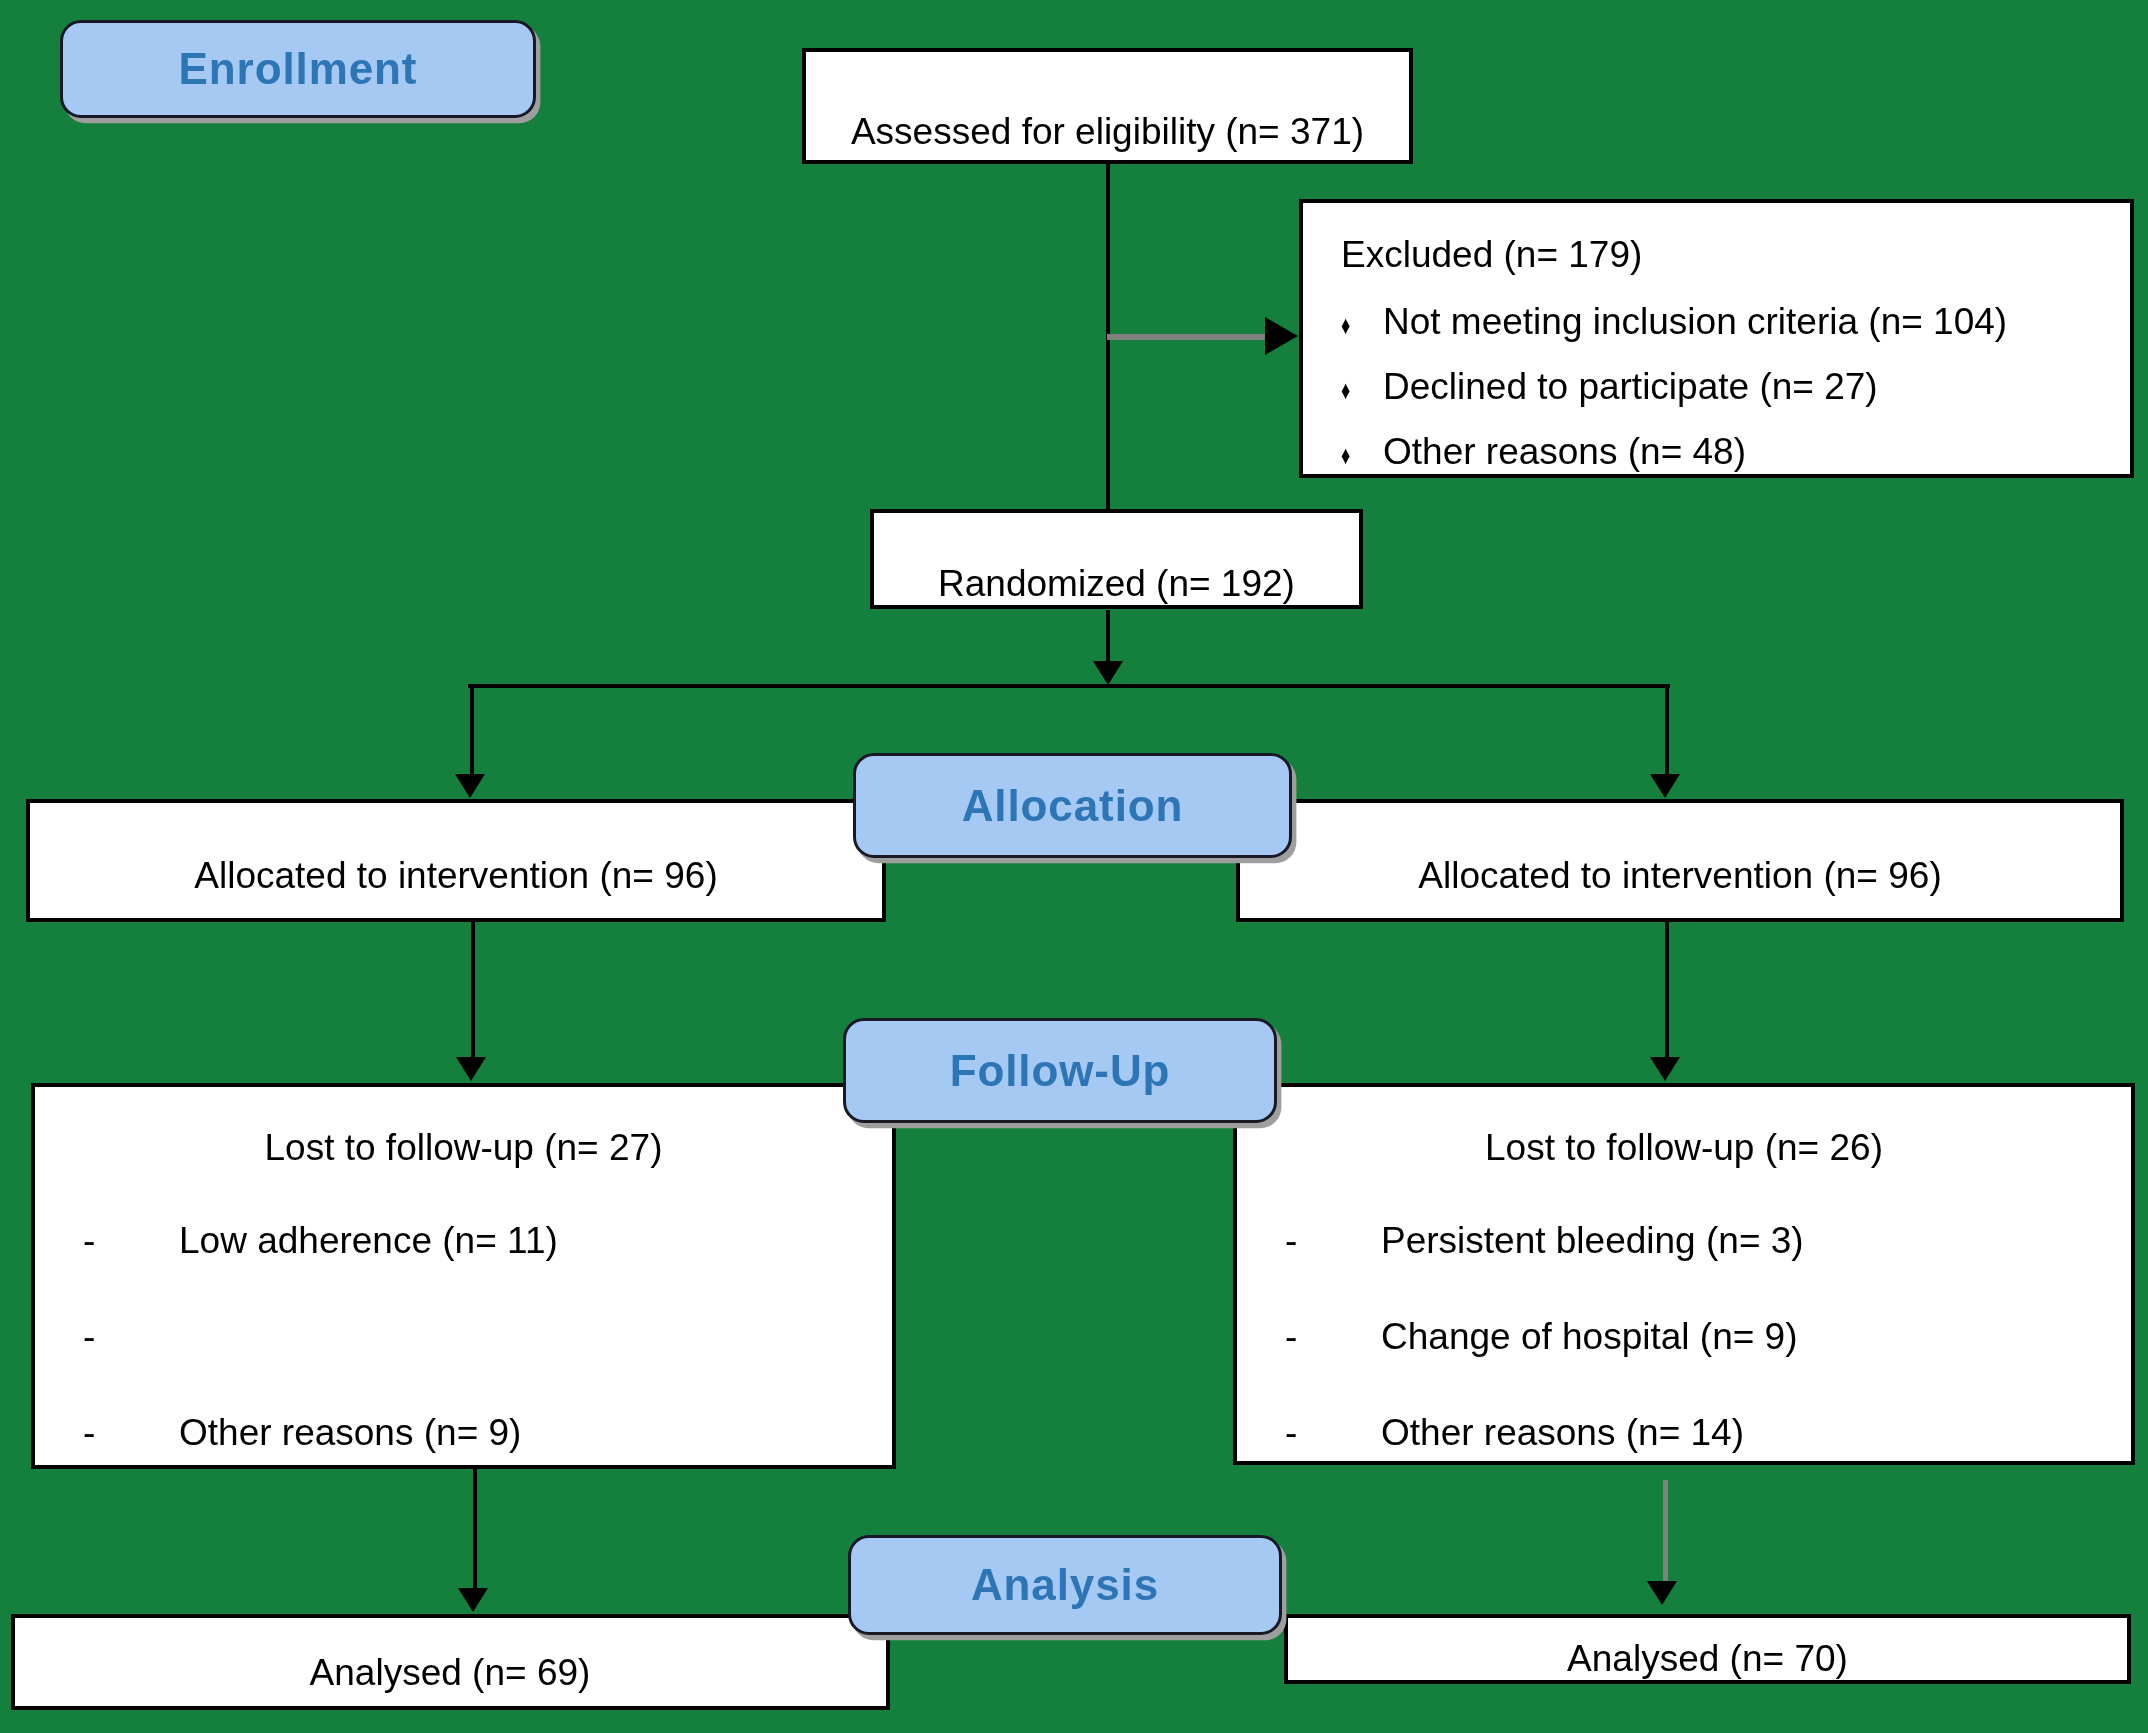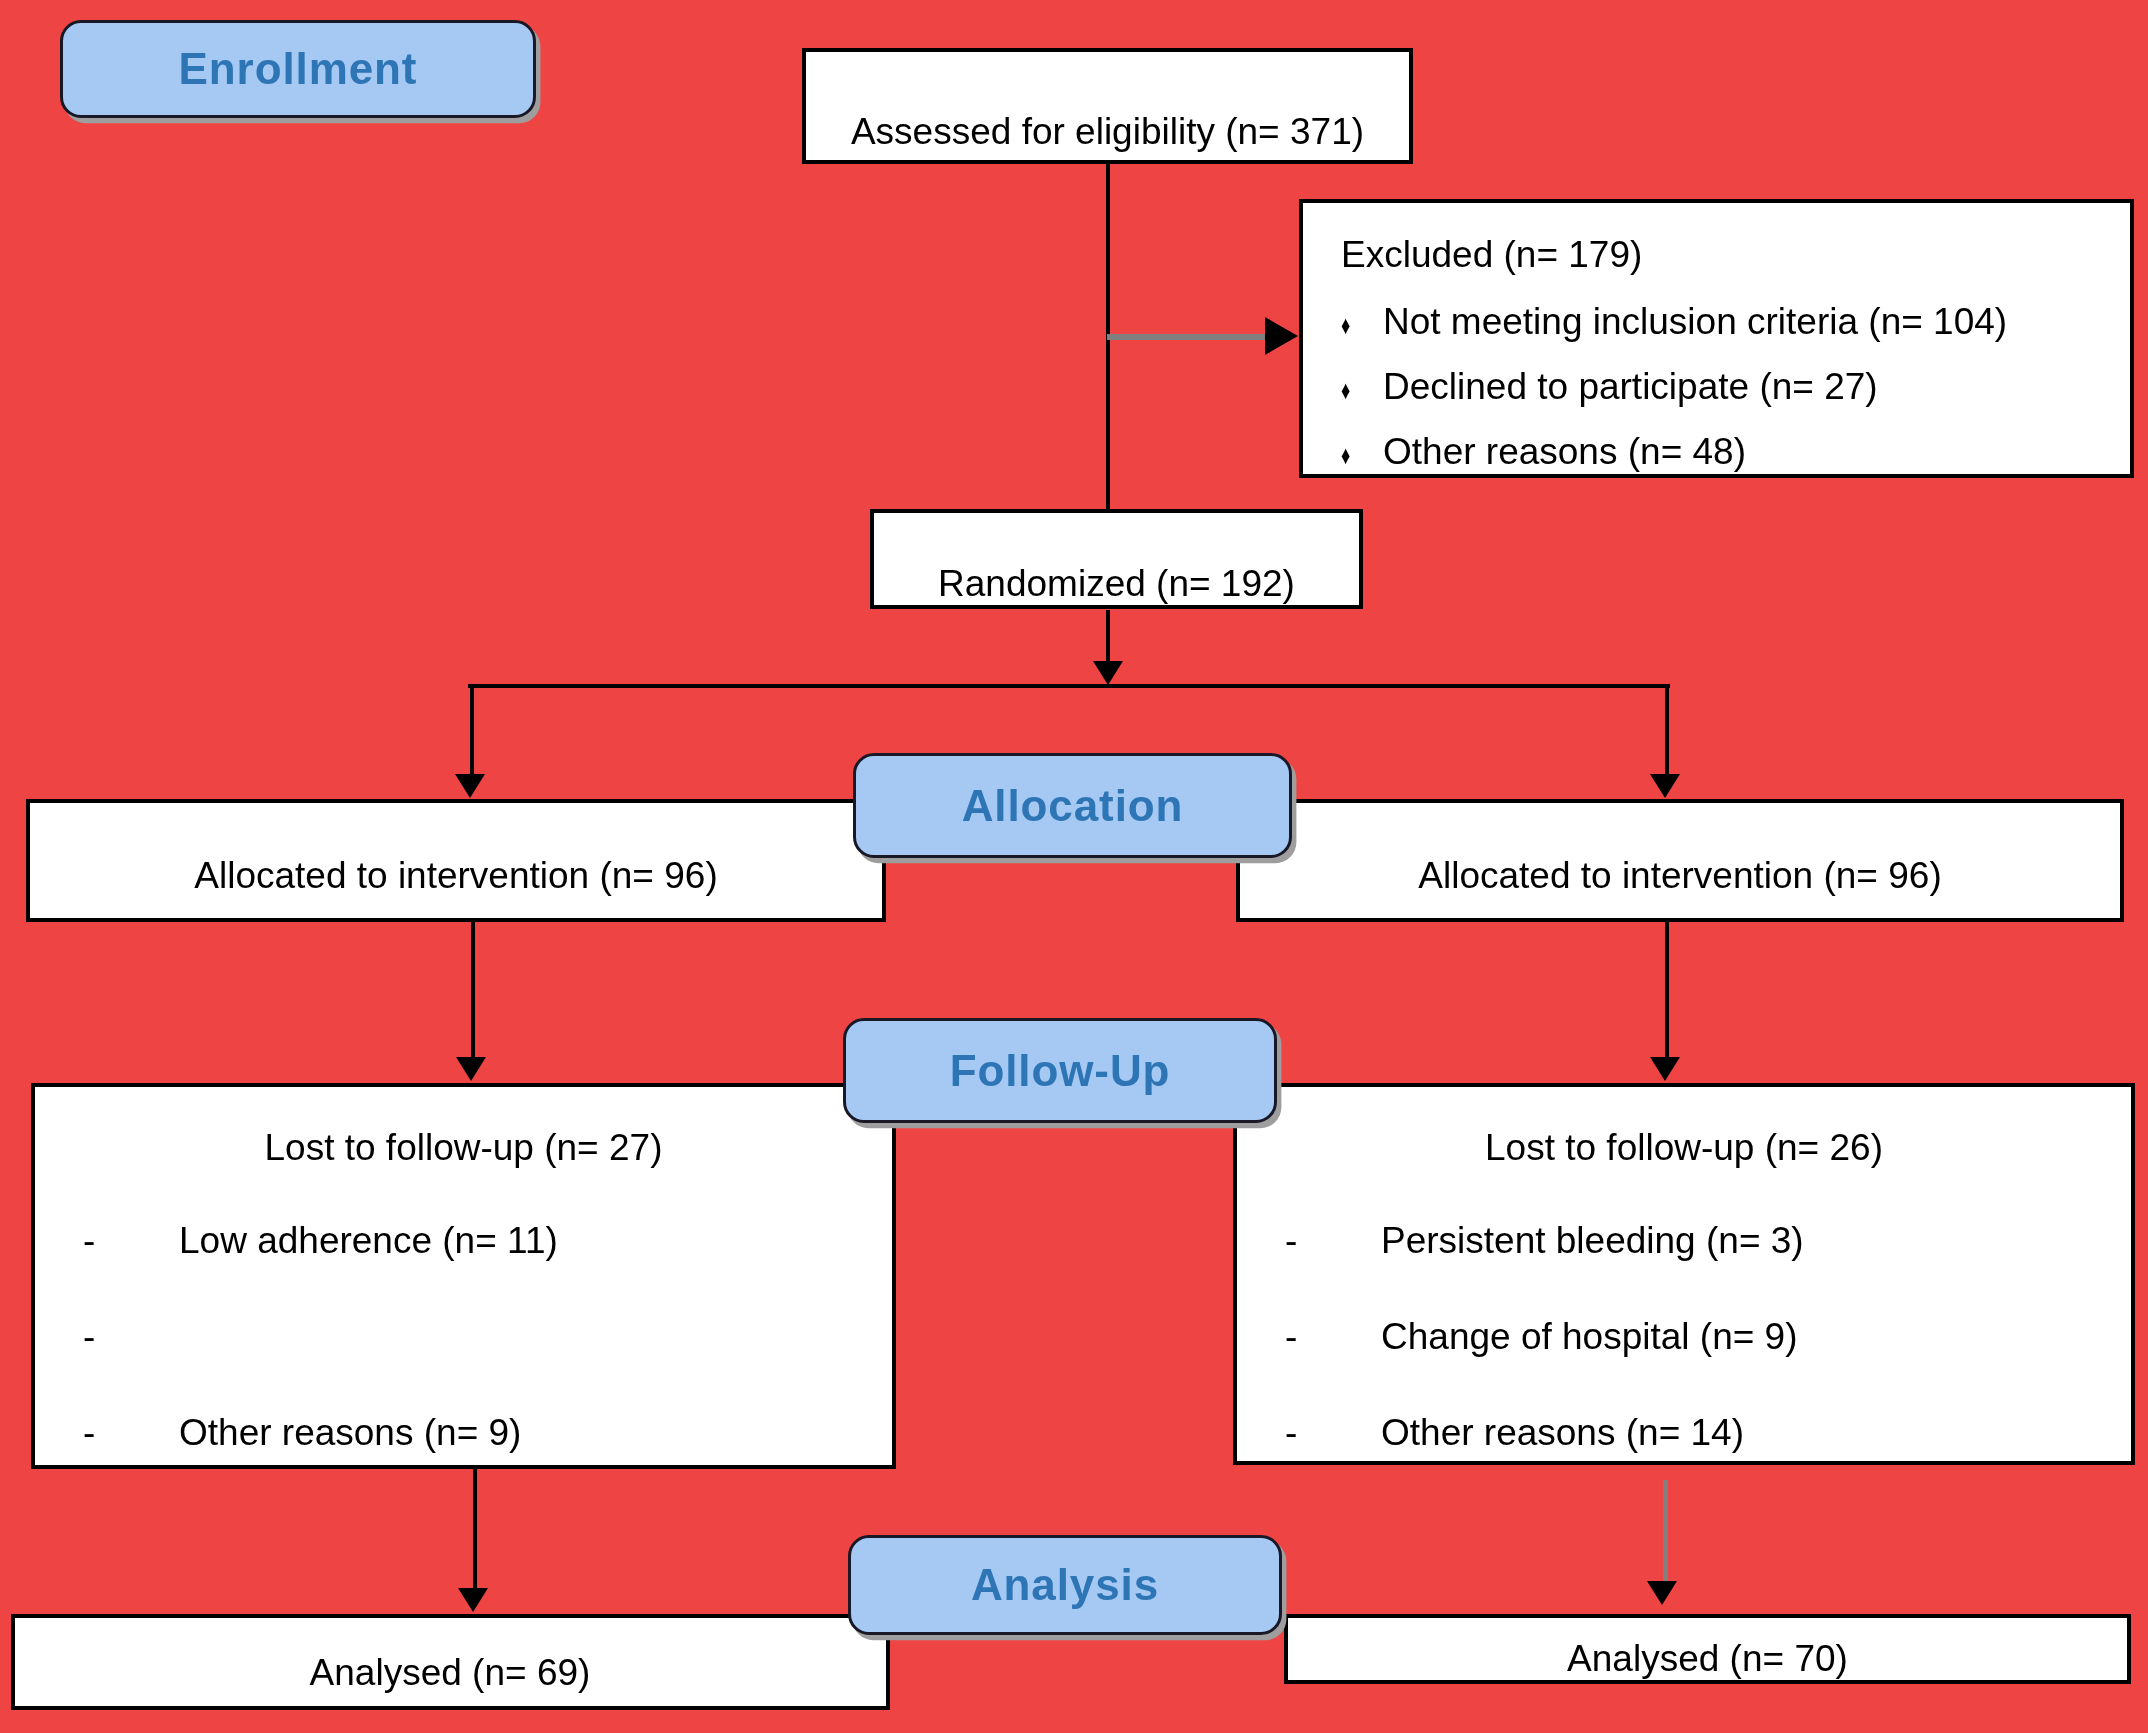--- a/index.html
+++ b/index.html
@@ -1,20 +1,20 @@
 <!DOCTYPE html>
 <html style="font-size:14px"><head>
 <meta charset="utf-8">
 <style>
   html, body { margin: 0; padding: 0; background: #ffffff; }
   #canvas {
     position: relative;
     width: 2149px;
     height: 1734px;
-    background: #ef4444;
+    background: #15803d;
     font-family: "Liberation Sans", sans-serif;
     color: #000;
     overflow: hidden;
   }
 
   
   .stage {
     position: absolute;
     box-sizing: border-box;
     background: #a6c9f4;

